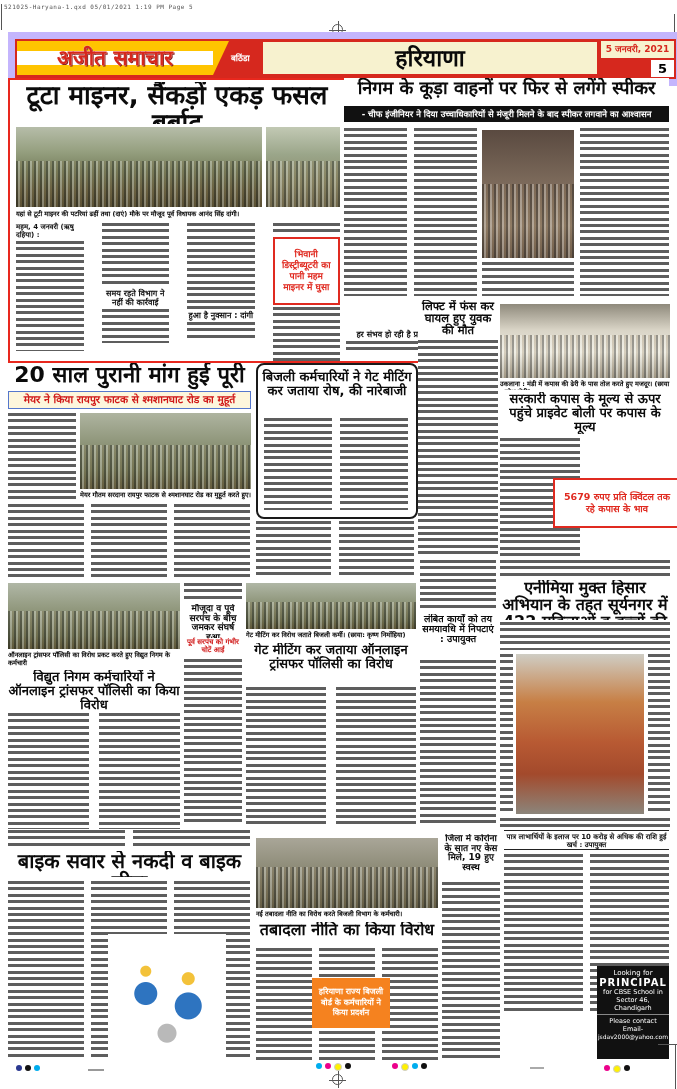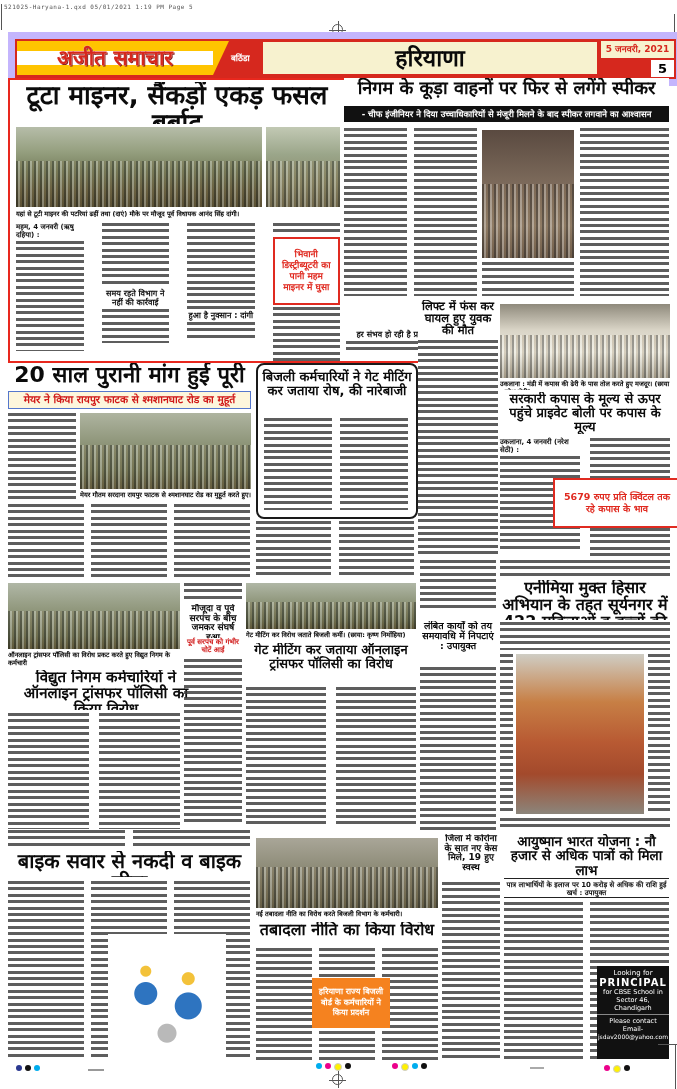--- a/index.html
+++ b/index.html
@@ -111,24 +111,20 @@
   <div class="abs" style="left:418px;top:300px;width:80px;height:258px;background:#fff;z-index:4">
     <div class="hl" style="font-size:11.5px;height:36px">लिफ्ट में फंस कर घायल हुए युवक की मौत</div>
     <div class="sim" style="margin-top:4px;height:214px"></div>
   </div>
 
   <div class="abs" style="left:500px;top:302px;width:170px;height:256px;background:#fff;z-index:4">
     <div class="abs pp ph-cotton" style="left:0;top:2px;width:170px;height:74px"></div>
     <div class="abs cap" style="left:0;top:78px;width:170px;height:10px">उकलाना : मंडी में कपास की ढेरी के पास तोल करते हुए मजदूर। (छाया : नरेश सेठी)</div>
     <div class="abs hl" style="left:0;top:90px;width:170px;height:42px;font-size:13px">सरकारी कपास के मूल्य से ऊपर पहुंचे प्राइवेट बोली पर कपास के मूल्य</div>
     <div class="abs row" style="left:0;top:136px;width:170px;height:118px;gap:10px">
-      <div style="width:80px">
-        <span class="dl">उकलाना, 4 जनवरी (नरेश सेठी) :</span>
-        <div class="sim" style="height:96px"></div>
-      </div>
       <div class="sim" style="width:80px;height:118px"></div>
     </div>
     <div class="abs inset-red" style="left:53px;top:174px;width:112px;height:34px;font-size:9.5px">5679 रुपए प्रति क्विंटल तक रहे कपास के भाव</div>
   </div>
 
   <div class="abs" style="left:8px;top:363px;width:243px;height:217px">
     <div class="hl" style="font-size:22px;height:27px">20 साल पुरानी मांग हुई पूरी</div>
     <div class="abs" style="left:0;top:28px;width:241px;height:16px;background:#fdf6dc;border:1px solid #5577cc;color:#d01818;font-size:10.5px;font-weight:800;line-height:15px;text-align:center;overflow:hidden">मेयर ने किया रायपुर फाटक से श्मशानघाट रोड का मुहूर्त</div>
     <div class="abs sim" style="left:0;top:50px;width:68px;height:88px"></div>
     <div class="abs pp ph-ceremony" style="left:72px;top:50px;width:171px;height:76px"></div>
@@ -148,21 +144,21 @@
     </div>
   </div>
   <div class="abs row" style="left:256px;top:521px;width:158px;height:57px;gap:8px">
     <div class="sim" style="width:75px;height:57px"></div>
     <div class="sim" style="width:75px;height:57px"></div>
   </div>
 
   <div class="abs" style="left:8px;top:583px;width:172px;height:248px">
     <div class="abs pp ph-crowd" style="left:0;top:0;width:172px;height:66px"></div>
     <div class="abs cap" style="left:0;top:68px;width:172px;height:17px">ऑनलाइन ट्रांसफर पॉलिसी का विरोध प्रकट करते हुए विद्युत निगम के कर्मचारी</div>
-    <div class="abs hl" style="left:12px;top:87px;width:172px;height:40px;font-size:15px">विद्युत निगम कर्मचारियों ने ऑनलाइन ट्रांसफर पॉलिसी का किया विरोध</div>
+    <div class="abs hl" style="left:0;top:87px;width:172px;height:40px;font-size:13px">विद्युत निगम कर्मचारियों ने ऑनलाइन ट्रांसफर पॉलिसी का किया विरोध</div>
     <div class="abs row" style="left:0;top:130px;width:172px;height:116px;gap:10px">
       <div class="sim" style="width:81px;height:116px"></div>
       <div class="sim" style="width:81px;height:116px"></div>
     </div>
   </div>
 
   <div class="abs" style="left:184px;top:583px;width:58px;height:246px">
     <div class="sim" style="height:18px"></div>
     <div class="hl" style="font-size:9px;height:34px;margin-top:3px">मौजूदा व पूर्व सरपंच के बीच जमकर संघर्ष हुआ</div>
     <div style="color:#d01818;font-size:7px;font-weight:800;text-align:center;height:18px;line-height:1.2">पूर्व सरपंच को गंभीर चोटें आईं</div>
@@ -174,21 +170,21 @@
     <div class="abs cap" style="left:0;top:48px;width:170px;height:10px">गेट मीटिंग कर विरोध जताते बिजली कर्मी। (छाया: कृष्ण निर्मोहिया)</div>
     <div class="abs hl" style="left:0;top:60px;width:170px;height:40px;font-size:13px">गेट मीटिंग कर जताया ऑनलाइन ट्रांसफर पॉलिसी का विरोध</div>
     <div class="abs row" style="left:0;top:104px;width:170px;height:140px;gap:10px">
       <div class="sim" style="width:80px;height:140px"></div>
       <div class="sim" style="width:80px;height:140px"></div>
     </div>
   </div>
 
   <div class="abs" style="left:420px;top:560px;width:76px;height:268px">
     <div class="sim" style="height:50px"></div>
-    <div class="hl" style="font-size:9.5px;height:42px;margin-top:11px">लंबित कार्यों को तय समयावधि में निपटाएं : उपायुक्त</div>
+    <div class="hl" style="font-size:9.5px;height:42px;margin-top:4px">लंबित कार्यों को तय समयावधि में निपटाएं : उपायुक्त</div>
     <div class="sim" style="height:166px;margin-top:4px"></div>
   </div>
 
   <div class="abs" style="left:500px;top:560px;width:170px;height:268px">
     <div class="sim" style="height:18px"></div>
     <div class="hl" style="font-size:16px;height:40px;margin-top:2px">एनीमिया मुक्त हिसार अभियान के तहत सूर्यनगर में 422 महिलाओं व बच्चों की जांच</div>
     <div class="sim" style="height:28px;margin-top:2px"></div>
     <div class="abs pp plain ph-ambulance" style="left:16px;top:94px;width:128px;height:160px"></div>
     <div class="abs sim" style="left:0;top:94px;width:13px;height:160px"></div>
     <div class="abs sim" style="left:148px;top:94px;width:22px;height:160px"></div>
@@ -220,21 +216,20 @@
     </div>
     <div class="abs inset-orange" style="left:56px;top:148px;width:74px;height:46px">हरियाणा राज्य बिजली बोर्ड के कर्मचारियों ने किया प्रदर्शन</div>
   </div>
 
   <div class="abs" style="left:442px;top:830px;width:58px;height:232px">
     <div class="hl" style="font-size:9px;height:44px;margin-top:4px">जिला में कोरोना के सात नए केस मिले, 19 हुए स्वस्थ</div>
     <div class="sim" style="height:176px;margin-top:4px"></div>
   </div>
 
   <div class="abs" style="left:504px;top:830px;width:165px;height:232px">
-    <div class="hl" style="font-size:13.5px;height:44px;margin-top:4px">आयुष्मान भारत योजना : नौ हजार से अधिक पात्रों को मिला लाभ</div>
     <div style="font-size:7px;font-weight:800;text-align:center;height:16px;line-height:1.2;border-top:1px solid #222;border-bottom:1px solid #222;padding-top:2px">पात्र लाभार्थियों के इलाज पर 10 करोड़ से अधिक की राशि हुई खर्च : उपायुक्त</div>
     <div class="row" style="margin-top:4px;gap:7px">
       <div class="sim" style="width:79px;height:158px"></div>
       <div class="sim" style="width:79px;height:158px"></div>
     </div>
     <div class="abs" style="left:93px;top:136px;width:72px;height:90px;background:#111;color:#fff;text-align:center;padding-top:3px">
       <div style="font-size:7px">Looking for</div>
       <div style="font-size:10px;font-weight:800;letter-spacing:1px">PRINCIPAL</div>
       <div style="font-size:6.5px">for CBSE School in</div>
       <div style="font-size:6.5px;border-bottom:1px solid #888;padding-bottom:2px">Sector 46, Chandigarh</div>

